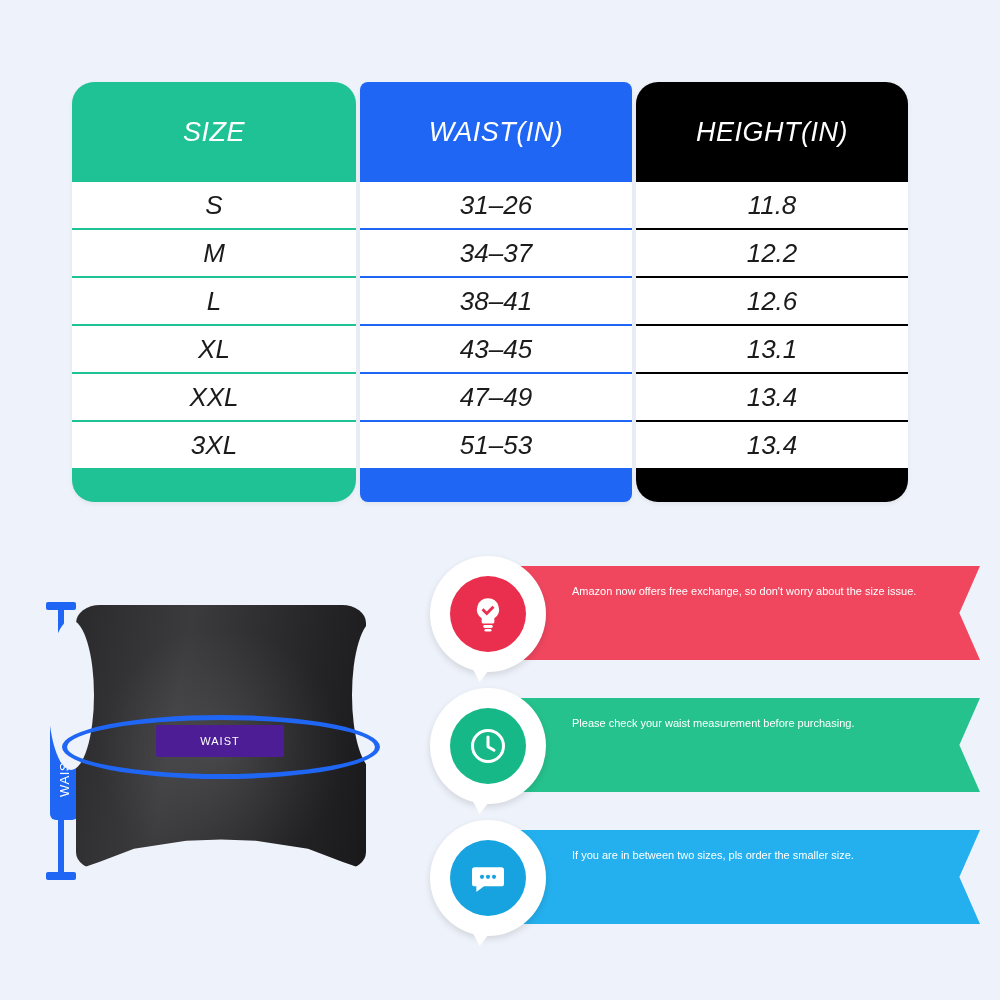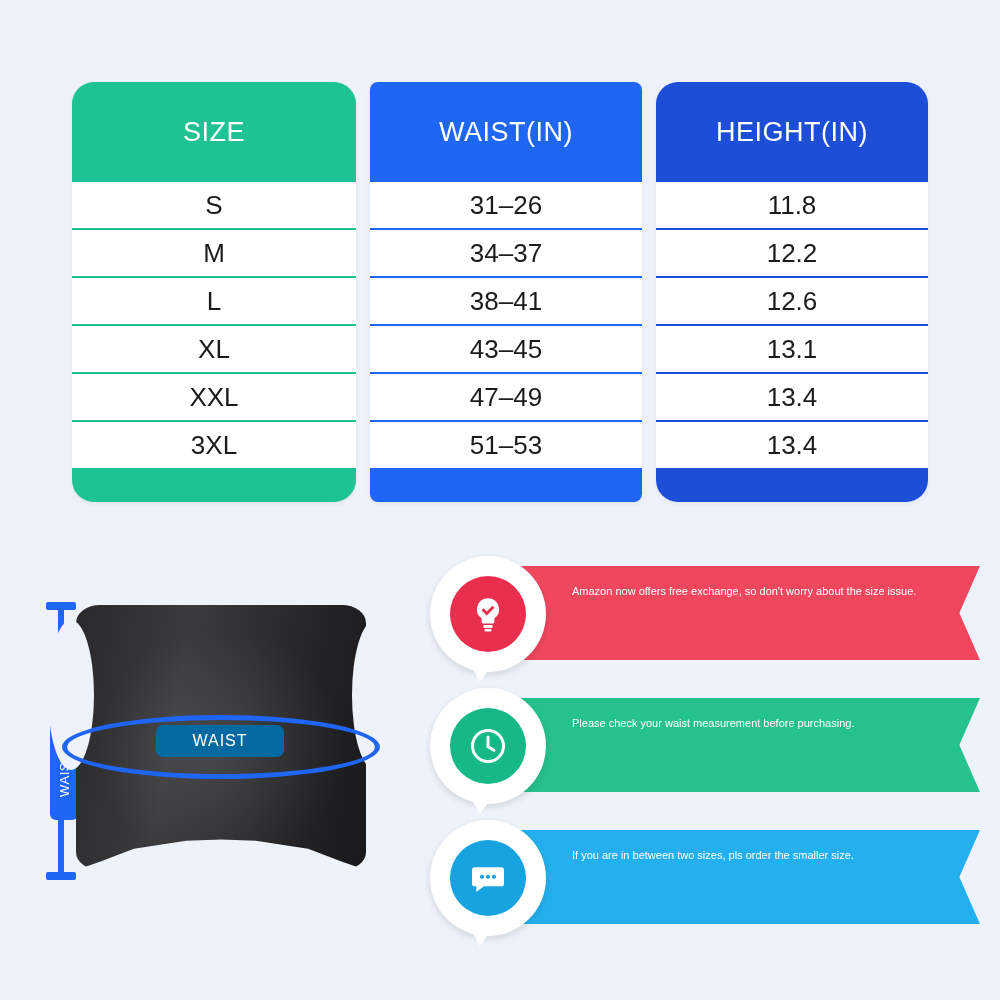--- a/index.html
+++ b/index.html
@@ -10,32 +10,33 @@
     overflow: hidden;
   }
   .page { position: relative; width: 1000px; height: 1000px; }
 
   
   .size-table {
     position: absolute;
     left: 72px; top: 82px;
     width: 856px; height: 420px;
     display: flex;
-    gap: 14px;
+    gap: 4px;
+    font-style: italic;
   }
   .col {
     border-radius: 22px;
     overflow: hidden;
     display: flex;
     flex-direction: column;
     box-shadow: 0 2px 5px rgba(0,0,0,.06);
   }
   .col-size   { width: 284px; background: #1fc295; }
   .col-waist  { width: 272px; background: #1f66f5; border-radius: 8px; }
-  .col-height { width: 272px; background: #1d4ed8; }
+  .col-height { width: 272px; background: #000000; }
 
   .col-head {
     height: 100px;
     display: flex;
     align-items: center;
     justify-content: center;
     color: #ffffff;
     font-size: 27px;
     letter-spacing: .5px;
   }
@@ -86,24 +87,24 @@
     position: absolute;
     left: 44px; top: 155px;
     width: 318px; height: 64px;
     border: 5px solid #1f66f5;
     border-radius: 50%;
   }
   .waist-pill {
     position: absolute;
     left: 138px; top: 165px;
     width: 128px; height: 32px;
-    background: #0369a1;
-    border-radius: 7px;
+    background: #4c1d95;
+    border-radius: 2px;
     color: #fff;
-    font-size: 16px;
+    font-size: 11px;
     letter-spacing: 1px;
     display: flex; align-items: center; justify-content: center;
   }
 
   .height-bar {
     position: absolute;
     left: 28px; top: 42px;
     width: 30px; height: 278px;
   }
   .height-bar .cap {

